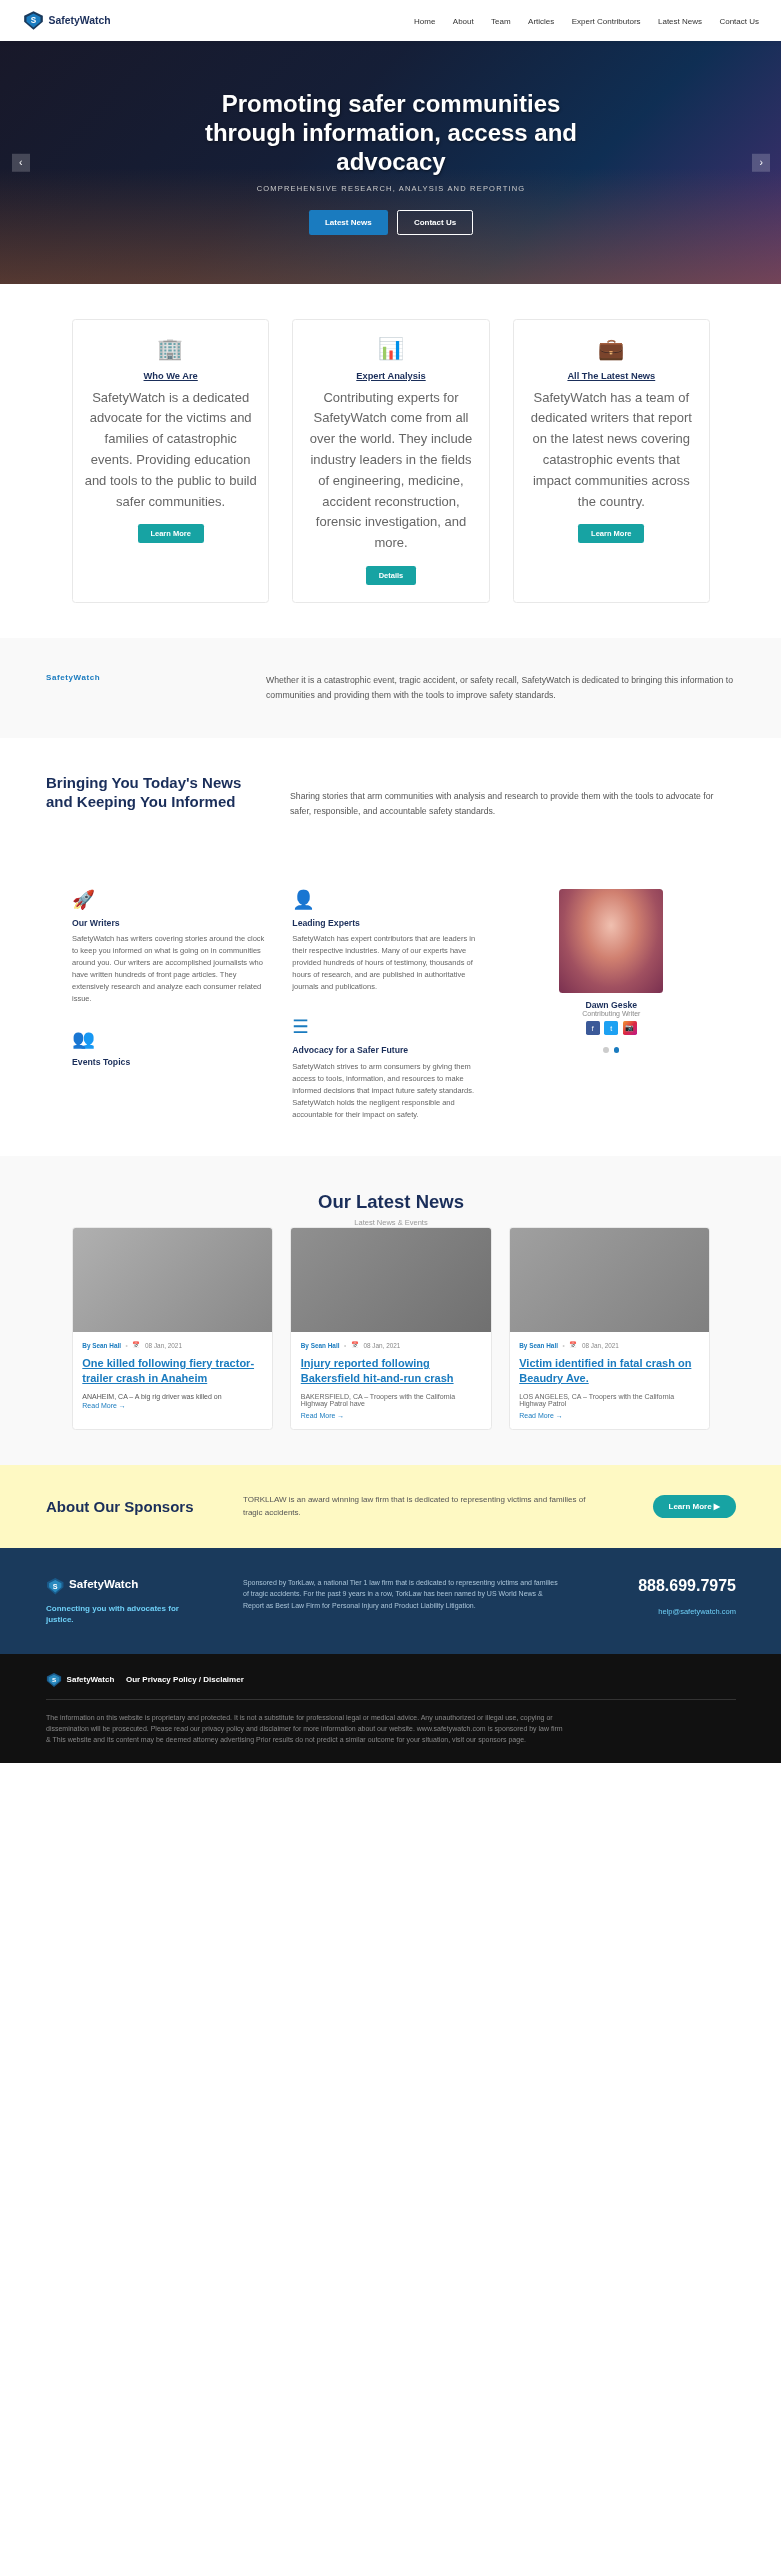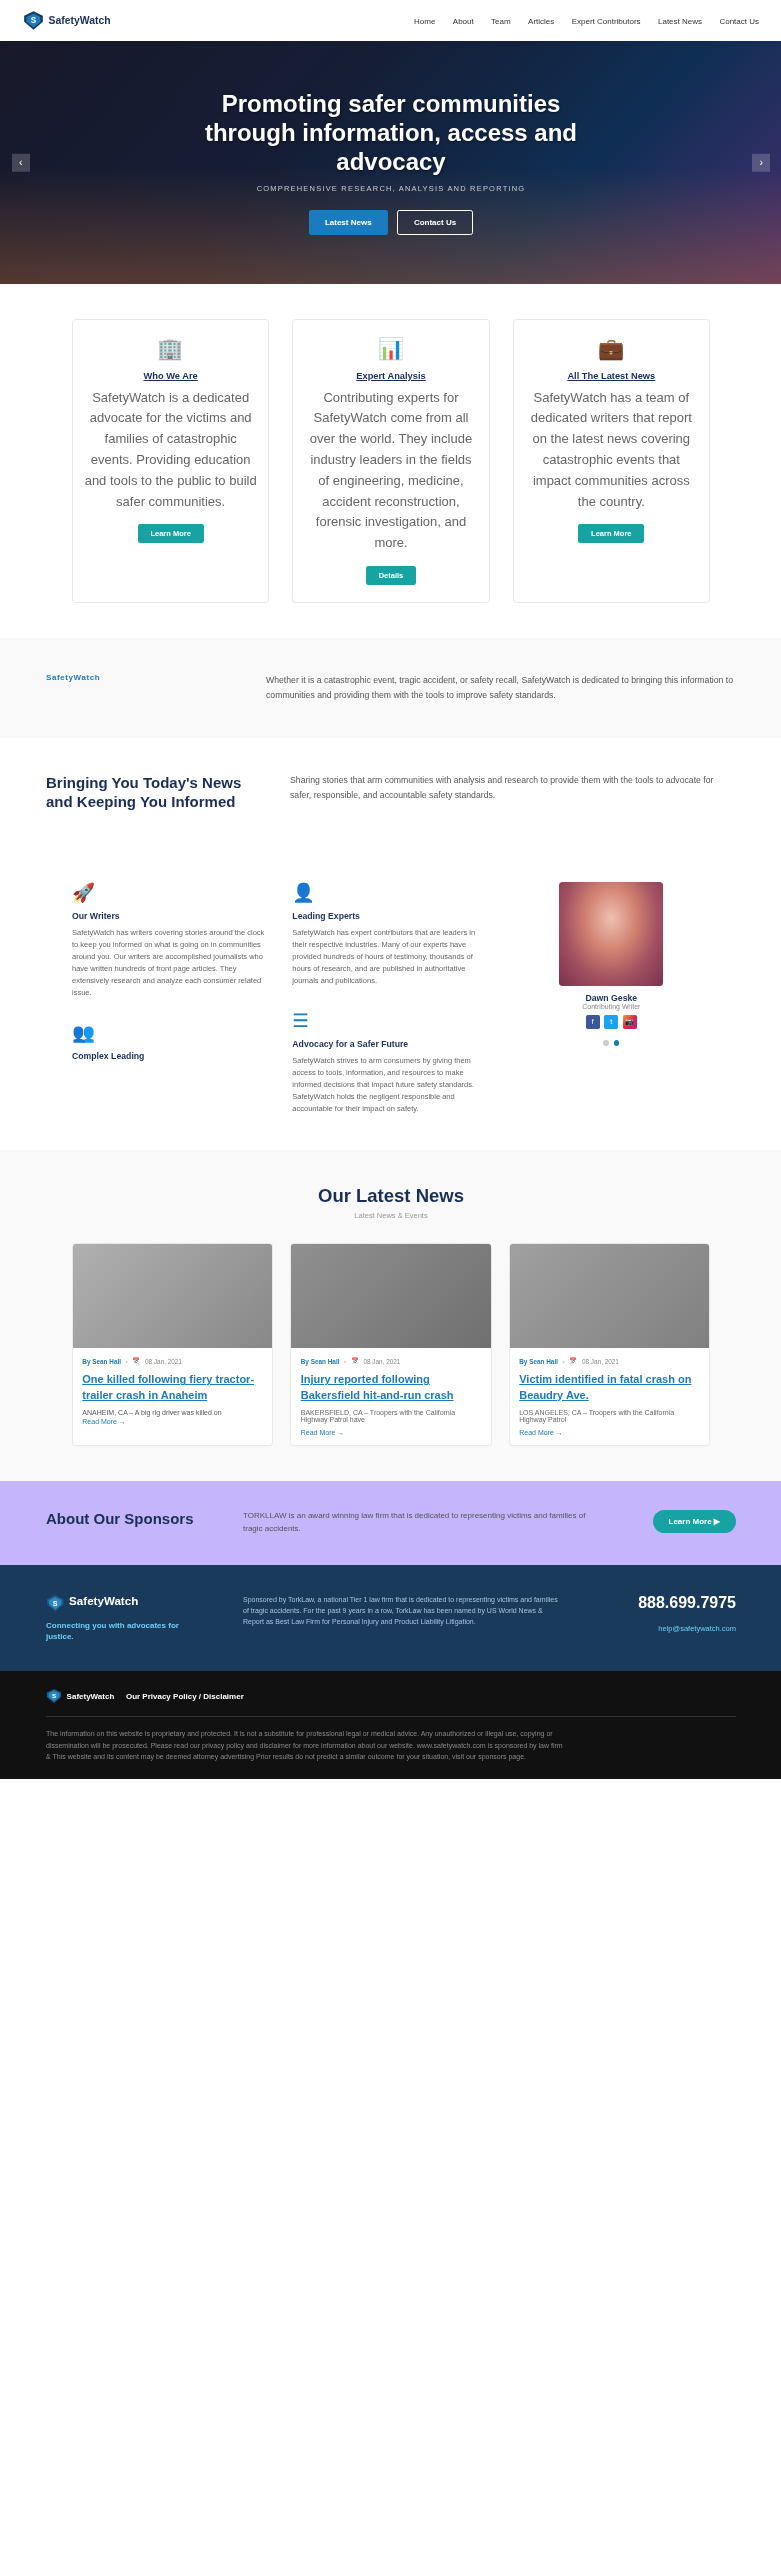--- a/index.html
+++ b/index.html
@@ -229,20 +229,21 @@
       font-size: 15px;
       font-weight: 800;
       color: #1a2e5a;
       line-height: 1.3;
     }
     .news-intro-right {
       flex: 1;
       font-size: 8.7px;
       color: #555;
       line-height: 1.7;
+      margin-top: 16px;
     }
 
     
     .writers-section {
       padding: 35px 46px;
       background: #fff;
     }
     .writers-grid {
       display: grid;
       grid-template-columns: 1fr 1fr 1fr;
@@ -327,21 +328,20 @@
     }
     .dot.active { background: #1a7bbf; }
 
     
     .latest-news-section {
       padding: 35px 46px;
       background: #f9f9f9;
     }
     .section-header {
       text-align: center;
-      margin-bottom: 23px;
     }
     .section-title {
       font-size: 18.5px;
       font-weight: 800;
       color: #1a2e5a;
       margin-bottom: 4.6px;
     }
     .section-subtitle {
       font-size: 7.5px;
       color: #999;
@@ -403,23 +403,23 @@
     .read-more {
       padding: 0 9.3px 9.3px;
       font-size: 7px;
       color: #1a7bbf;
       cursor: pointer;
     }
 
     
     .sponsors-section {
       padding: 29px 46px;
-      background: #c4b5fd;
-      display: flex;
-      align-items: flex-start;
+      background: #fef9c3;
+      display: flex;
+      align-items: center;
       gap: 35px;
     }
     .sponsors-left {
       flex: 0 0 162px;
     }
     .sponsors-heading {
       font-size: 15px;
       font-weight: 800;
       color: #1a2e5a;
     }
@@ -596,21 +596,21 @@
   <div class="writers-grid">
 
     <div>
       <div class="writer-block" style="margin-bottom:23px">
         <div class="writer-icon">🚀</div>
         <div class="writer-title">Our Writers</div>
         <p class="writer-desc">SafetyWatch has writers covering stories around the clock to keep you informed on what is going on in communities around you. Our writers are accomplished journalists who have written hundreds of front page articles. They extensively research and analyze each consumer related issue.</p>
       </div>
       <div class="writer-block">
         <div class="writer-icon">👥</div>
-        <div class="writer-title">Complex Leading</div>
+        <div class="writer-title">Events Topics</div>
       </div>
     </div>
 
     <div>
       <div class="writer-block" style="margin-bottom:23px">
         <div class="writer-icon">👤</div>
         <div class="writer-title">Leading Experts</div>
         <p class="writer-desc">SafetyWatch has expert contributors that are leaders in their respective industries. Many of our experts have provided hundreds of hours of testimony, thousands of hours of research, and are published in authoritative journals and publications.</p>
       </div>
       <div class="writer-block">

